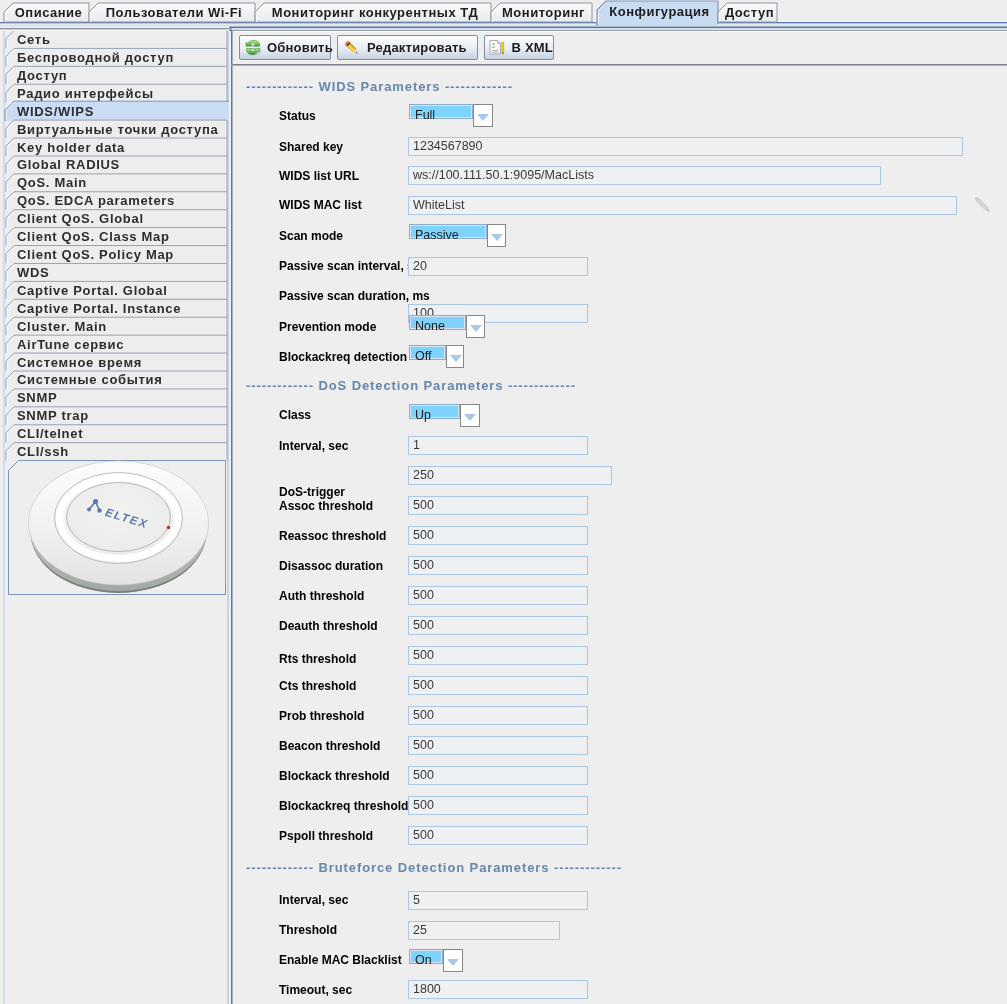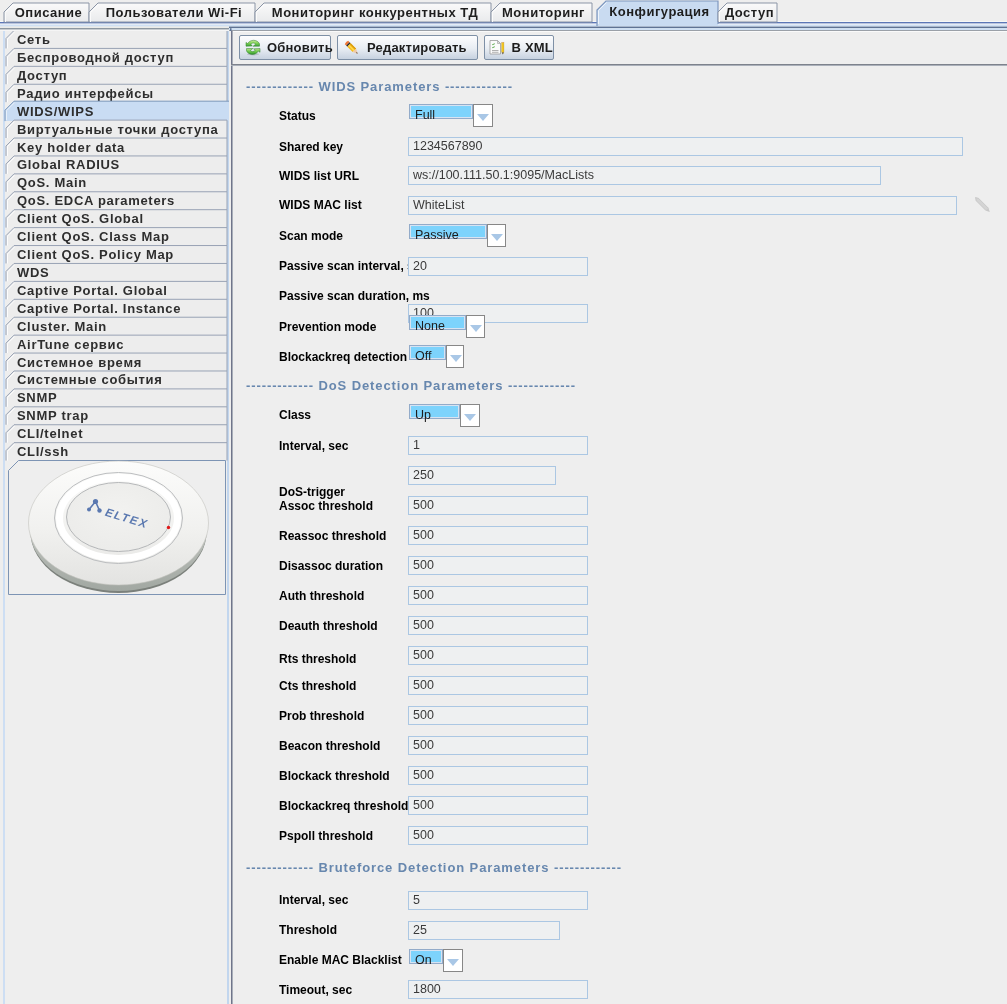--- a/index.html
+++ b/index.html
@@ -277,21 +277,21 @@
   </div>
 <div class="hdr" style="top:377.5px">------------- DoS Detection Parameters -------------</div>
 <div class="lbl" style="top:408px">Class</div>
 <div class="combo" style="top:403.5px">
     <div class="cbtxt" style="width:51px">Up</div>
     <div class="cbbtn" style="width:20px"></div>
   </div>
 <div class="lbl" style="top:438.5px">Interval, sec</div>
 <div class="fld" style="top:436px;width:180px">1</div>
 <div class="lbl" style="top:485px">DoS-trigger</div>
-<div class="fld" style="top:466px;width:148px">250</div>
+<div class="fld" style="top:466px;width:204px">250</div>
 <div class="lbl" style="top:498.5px">Assoc threshold</div>
 <div class="fld" style="top:496px;width:180px">500</div>
 <div class="lbl" style="top:528.5px">Reassoc threshold</div>
 <div class="fld" style="top:526px;width:180px">500</div>
 <div class="lbl" style="top:558.5px">Disassoc duration</div>
 <div class="fld" style="top:556px;width:180px">500</div>
 <div class="lbl" style="top:588.5px">Auth threshold</div>
 <div class="fld" style="top:586px;width:180px">500</div>
 <div class="lbl" style="top:618.5px">Deauth threshold</div>
 <div class="fld" style="top:616px;width:180px">500</div>

